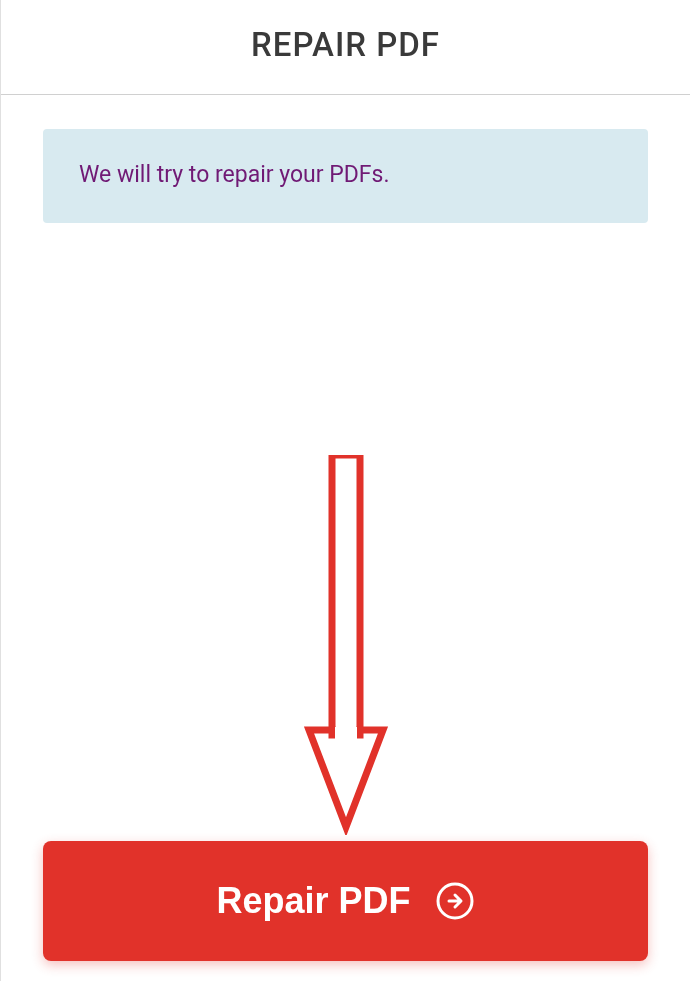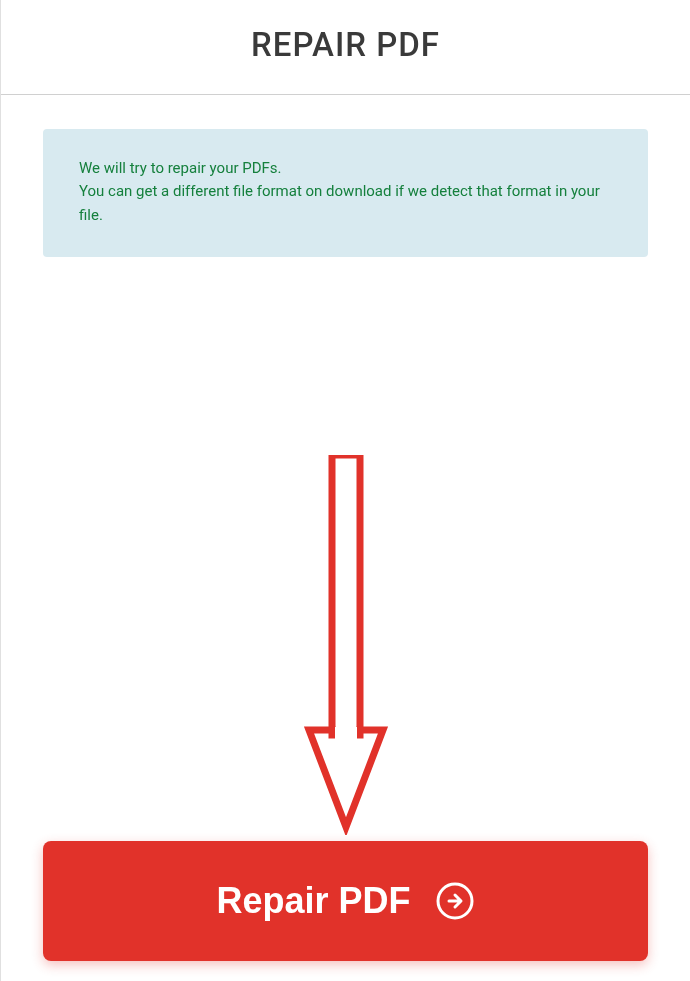--- a/index.html
+++ b/index.html
@@ -26,22 +26,22 @@
       text-align: center;
       letter-spacing: 1px;
     }
     .info-box {
       margin: 34px 42px 0 42px;
       padding: 28px 30px 30px 36px;
       background: #d8eaf0;
       border-radius: 4px;
     }
     .info-text {
-      font-size: 15px;
-      color: #15803d;
+      font-size: 23px;
+      color: #701a75;
       line-height: 1.55;
       font-weight: 400;
     }
     .arrow-annotation {
       position: absolute;
       left: 50%;
       transform: translateX(-50%);
       top: 455px;
     }
     .repair-button {
@@ -72,21 +72,20 @@
 </head>
 <body>
 
 <div class="header">
   <h1 class="page-title">REPAIR PDF</h1>
 </div>
 
 <div class="info-box">
   <p class="info-text">
     <span>We will try to repair your PDFs.</span><br>
-    <span>You can get a different file format on download if we detect that format in your file.</span>
   </p>
 </div>
 
 <div class="arrow-annotation">
   <svg width="90" height="380" viewBox="0 0 90 380" fill="none">
     <rect x="31" y="0" width="28" height="280" stroke="#e1322a" stroke-width="7" fill="none"></rect>
     <path d="M 8 275 L 45 372 L 82 275 L 59 275 L 59 280 L 31 280 L 31 275 Z" stroke="#e1322a" stroke-width="7" fill="#ffffff" stroke-linejoin="miter"></path>
     <rect x="34" y="272" width="22" height="12" fill="#ffffff"></rect>
   </svg>
 </div>

